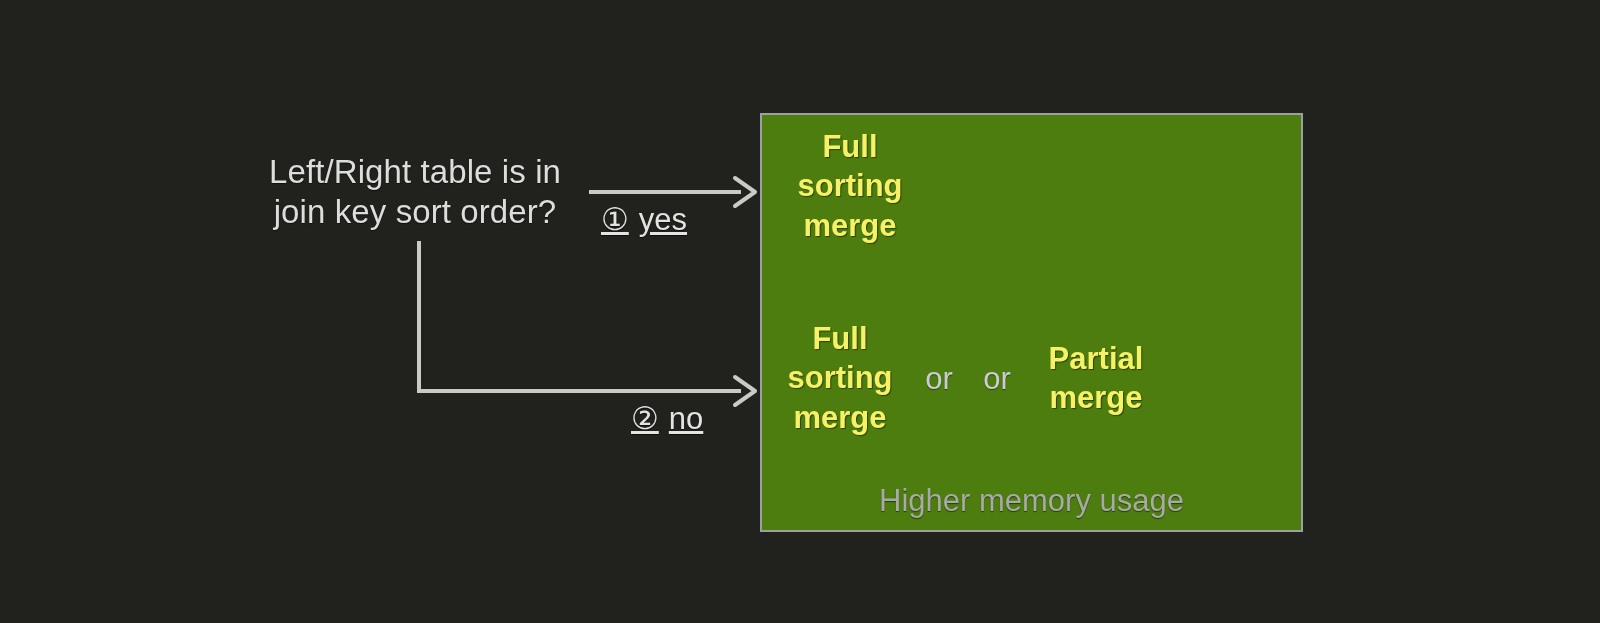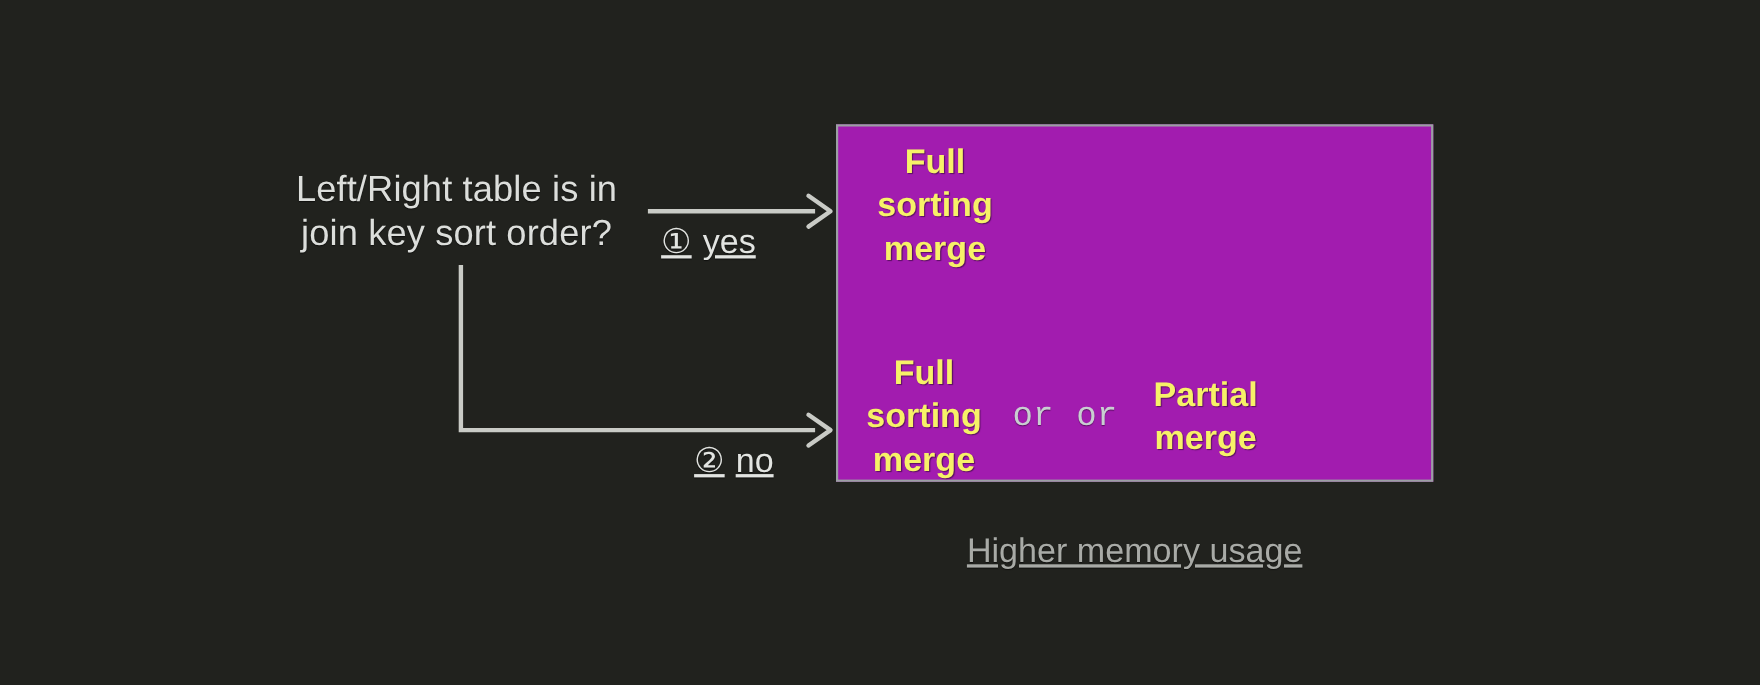--- a/index.html
+++ b/index.html
@@ -64,37 +64,37 @@
     height: 623px;
     overflow: visible;
   }
 
   
   #panel {
     position: absolute;
     left: 760px;
     top: 113px;
     width: 543px;
-    height: 325px;
+    height: 419px;
     box-sizing: border-box;
-    background: #a21caf;
+    background: #4d7c0f;
     border: 2px solid #9ba0a3;
   }
   .panel-caption {
     position: absolute;
     left: 760px;
     width: 543px;
     text-align: center;
     color: #a8aaa6;
     font-size: 31px;
     line-height: 1;
     text-shadow: 0 1px 1px rgba(0,0,0,0.5);
   }
   #caption-top    { top: 69px; }
-  #caption-bottom { top: 485px; text-decoration: underline; }
+  #caption-bottom { top: 485px; }
 
   
   .opt {
     color: #f7f168;
     font-weight: bold;
     font-size: 31px;
     line-height: 1.27;
     text-align: center;
     white-space: pre-line;
     text-shadow: 1px 1px 1px rgba(0,0,0,0.45);
@@ -119,21 +119,21 @@
     position: absolute;
     left: 8px;
     top: 204px;
     width: 527px;
     display: flex;
     flex-direction: row;
     align-items: center;
     justify-content: flex-start;
   }
   #row-bottom .opt-cell { width: 140px; flex: 0 0 auto; }
-  #row-bottom .or-cell  { width: 58px;  flex: 0 0 auto; font-family: Liberation Mono, monospace; }
+  #row-bottom .or-cell  { width: 58px;  flex: 0 0 auto; }
   #opt-partial { width: 150px; }
 </style>
 </head>
 <body>
 
 <div id="stage">
 
   <div class="question">Left/Right table is in
 join key sort order?</div>
 

